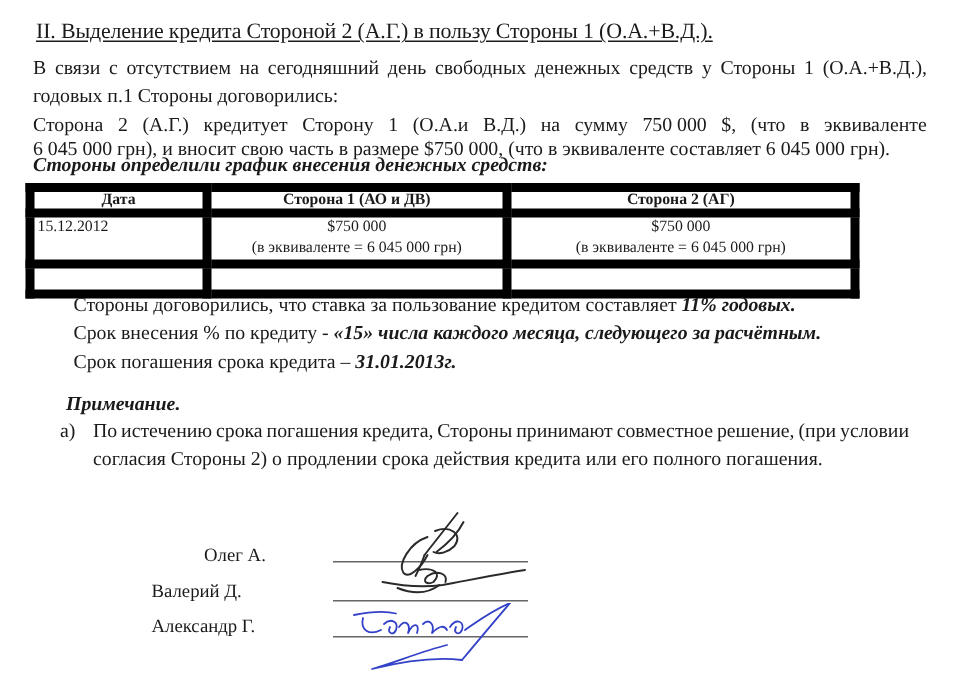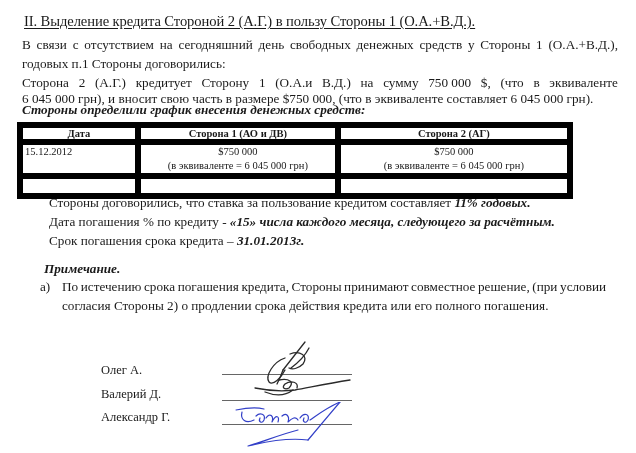--- a/index.html
+++ b/index.html
@@ -111,21 +111,21 @@
     <td></td>
     <td></td>
   </tr>
 </tbody>
   </table>
 
 <div class="abs terms" style="top:193px;">
   <span>Стороны договорились, что  ставка за пользование кредитом составляет </span><span class="bi">11% годовых.</span>
 </div>
 <div class="abs terms" style="top:212px;">
-  <span>Дата погашения % по кредиту  - </span><span class="bi">«15» числа каждого месяца, следующего за расчётным.</span>
+  <span>Срок внесения % по кредиту  - </span><span class="bi">«15» числа каждого месяца, следующего за расчётным.</span>
 </div>
 <div class="abs terms" style="top:231px;">
   <span>Срок погашения срока кредита – </span><span class="bi">31.01.2013г.</span>
 </div>
 
 <div class="abs note-title bi">Примечание.</div>
 <div class="abs note-item">
   <div style="display:flex;">
     <span class="note-marker">а)</span>
     <div class="note-text-line" id="note-l1">
@@ -138,21 +138,21 @@
         <span>принимают</span>
         <span>совместное</span>
         <span>решение,</span>
         <span>(при</span>
         <span>условии</span>
       </div>
   </div>
   <div style="padding-left:22px;">согласия Стороны 2) о продлении срока действия кредита или его полного погашения.</div>
 </div>
 
-<div class="abs signer" style="top:363px;">Олег А.</div>
+<div class="abs signer" style="top:363px;margin-left:35px;">Олег А.</div>
 <div class="abs signer" style="top:387px;">Валерий Д.</div>
 <div class="abs signer" style="top:410px;">Александр Г.</div>
 
 <div class="sig-line" style="top:374px;"></div>
 <div class="sig-line" style="top:400px;"></div>
 <div class="sig-line" style="top:424px;"></div>
 
 <svg class="sig" style="left:245px; top:340px;" width="110" height="62" viewBox="0 0 110 62">
   <g fill="none" stroke="#2a2a2a" stroke-width="1.3" stroke-linecap="round" stroke-linejoin="round">
     <path d="M60 2 L38 30"></path>

